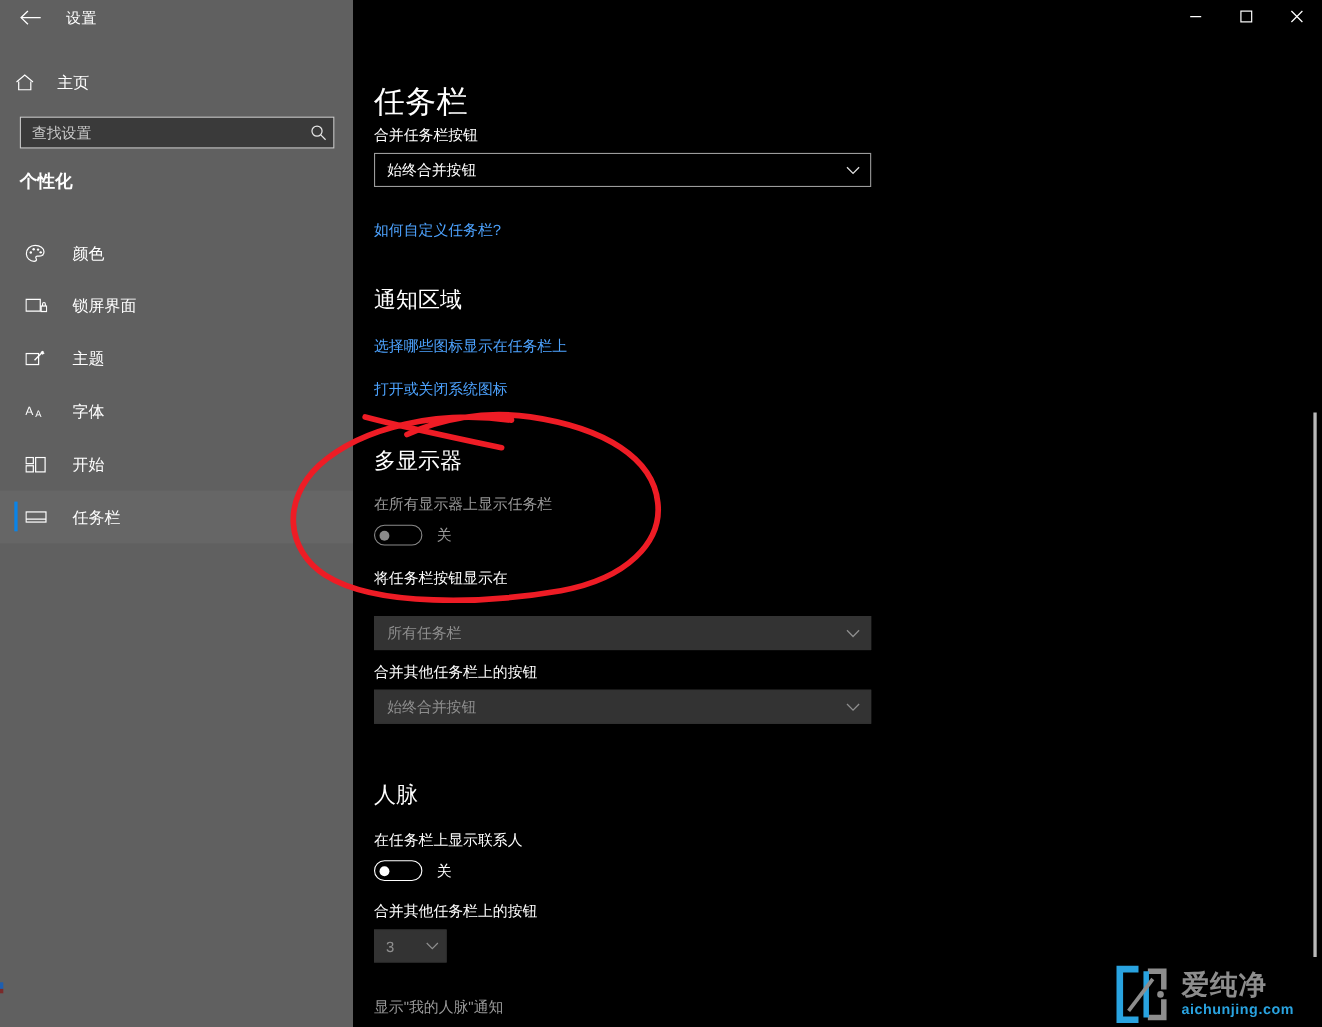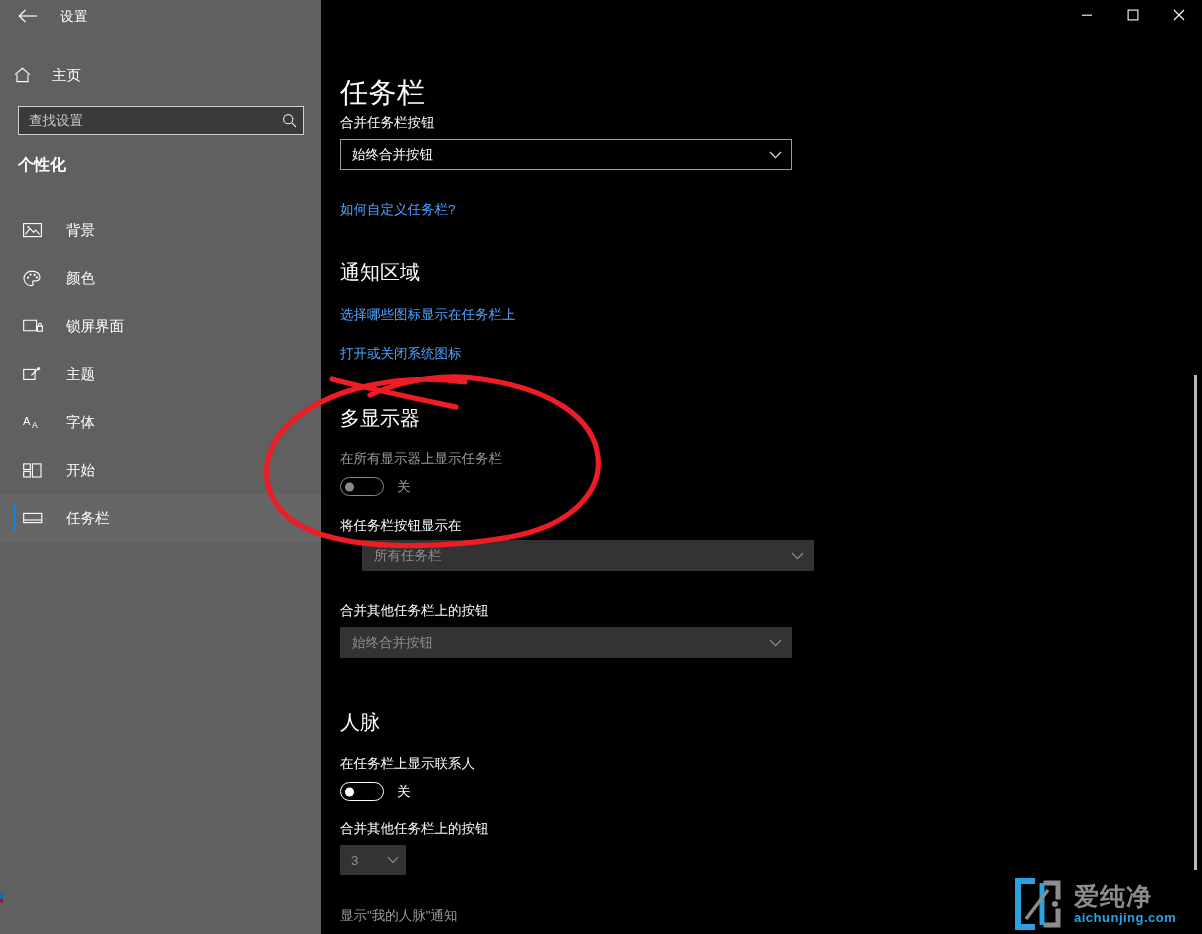--- a/index.html
+++ b/index.html
@@ -375,31 +375,20 @@
           <circle cx="6.2" cy="6.2" r="4.6" fill="none" stroke="#e8e8e8" stroke-width="1.1"></circle>
           <path d="M9.6 9.6 L14 14" stroke="#e8e8e8" stroke-width="1.1" fill="none"></path>
         </svg>
       </span>
     </div>
 
     <div class="section-label">个性化</div>
 
     <div class="nav">
 
-      <div class="nav-item">
-
-        <span class="nav-icon">
-          <svg width="19" height="16" viewBox="0 0 19 16" aria-hidden="true">
-            <rect x="0.6" y="1.6" width="17.8" height="13" fill="none" stroke="#ffffff" stroke-width="1.1"></rect>
-            <path d="M2.4 12.4 L7 6.4 L10.6 10.4 L12.6 8 L16.6 12.4" fill="none" stroke="#ffffff" stroke-width="1.1"></path>
-            <circle cx="5.4" cy="5" r="1.1" fill="#ffffff"></circle>
-          </svg>
-        </span>
-        <span class="nav-label">背景</span>
-      </div>
 
       <div class="nav-item">
 
         <span class="nav-icon">
           <svg width="18" height="17" viewBox="0 0 18 17" aria-hidden="true">
             <path d="M9 1.1 C4.3 1.1 1 4.4 1 8.6 C1 12.6 4.3 15.6 8 15.6 C9.6 15.6 10.2 14.8 10.2 14 C10.2 13.2 9.5 12.8 9.5 12.1 C9.5 11.4 10.1 10.9 10.9 10.9 L12.4 10.9 C15.2 10.9 17 9.2 17 6.9 C17 3.6 13.4 1.1 9 1.1 Z" fill="none" stroke="#ffffff" stroke-width="1.1"></path>
             <circle cx="5" cy="7.6" r="1.1" fill="#ffffff"></circle>
             <circle cx="7.6" cy="4.6" r="1.1" fill="#ffffff"></circle>
             <circle cx="11.6" cy="4.9" r="1.1" fill="#ffffff"></circle>
             <circle cx="14" cy="7.4" r="1.1" fill="#ffffff"></circle>
@@ -513,21 +502,21 @@
     <div class="head2" style="left:19px; top:405px;">多显示器</div>
     <div class="field-label dim" style="left:19px; top:450px;font-family:Liberation Mono, monospace;">在所有显示器上显示任务栏</div>
     <div class="toggle-row" style="left:19px; top:477px;">
       <span class="switch dim">
         <span class="knob"></span>
       </span>
       <span class="toggle-state dim">关</span>
     </div>
 
     <div class="field-label" style="left:19px; top:517px;">将任务栏按钮显示在</div>
-    <div class="combo disabled" style="left:19px; top:540px;margin-left:22px;">
+    <div class="combo disabled" style="left:19px; top:560px;">
       <span class="combo-text">所有任务栏</span>
       <span class="chev">
         <svg width="13" height="8" viewBox="0 0 13 8" aria-hidden="true">
           <path d="M1 1 L6.5 6.6 L12 1" fill="none" stroke="currentColor" stroke-width="1.2"></path>
         </svg>
       </span>
     </div>
 
     <div class="field-label" style="left:19px; top:602px;">合并其他任务栏上的按钮</div>
     <div class="combo disabled" style="left:19px; top:627px;">

